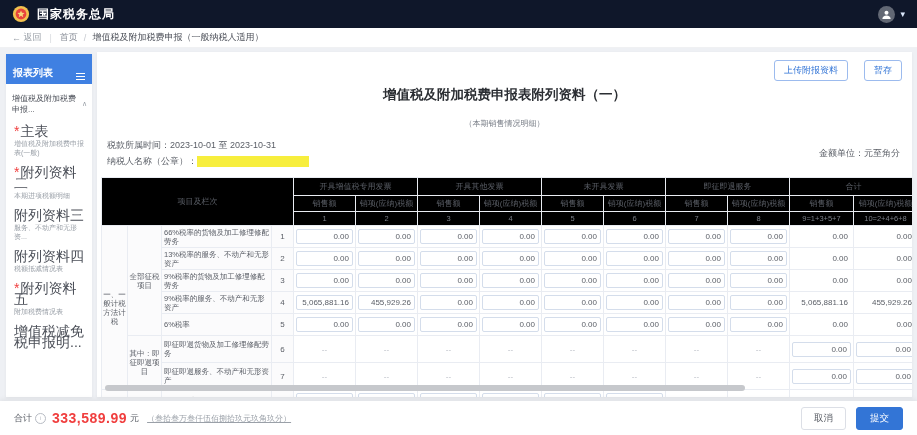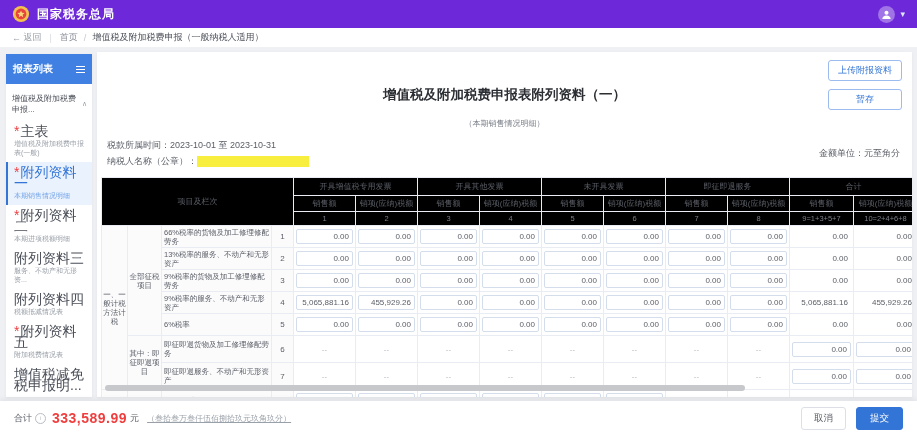--- a/index.html
+++ b/index.html
@@ -1,20 +1,20 @@
 <!DOCTYPE html>
 <html><head>
 <meta charset="utf-8">
 <style>
   html,body{margin:0;padding:0;}
   body{width:917px;height:435px;overflow:hidden;position:relative;background:#eef0f4;
        font-family:"Liberation Sans",sans-serif;color:#333;}
 
   
-  .topbar{position:absolute;top:0;left:0;right:0;height:28px;background:#6d28d9;
+  .topbar{position:absolute;top:0;left:0;right:0;height:28px;background:#0f172a;
           display:flex;align-items:center;padding:0 12px;box-sizing:border-box;z-index:30;}
   .logo{width:18px;height:18px;margin-right:7px;flex:none;}
   .brand{color:#fff;font-size:12px;font-weight:bold;letter-spacing:1px;}
   .topbar-spacer{flex:1;}
   .avatar{width:17px;height:17px;border-radius:50%;background:rgba(255,255,255,.35);
           display:flex;align-items:center;justify-content:center;margin-right:5px;}
   .user-caret{color:#dce8fb;font-size:9px;}
 
   
   .crumbbar{position:absolute;top:28px;left:0;right:0;height:20px;background:#fff;
@@ -22,39 +22,39 @@
             font-size:9px;color:#8a8f99;z-index:29;border-bottom:1px solid #f0f1f3;}
   .crumb-back{display:flex;align-items:center;cursor:pointer;color:#9aa0a8;}
   .crumb-sep{margin:0 8px;color:#d8dadf;}
   .crumb-home{color:#8a8f99;cursor:pointer;}
   .crumb-div{margin:0 6px;color:#c7cad0;}
   .crumb-cur{color:#4a4e57;}
 
   
   .sidebar{position:absolute;left:6px;top:54px;width:86px;bottom:38px;background:#fff;z-index:5;
            box-shadow:0 1px 3px rgba(0,0,0,.05);}
-  .side-head{height:30px;background:#3f80e2;color:#fff;display:flex;align-items:center;
-             justify-content:space-between;padding:12px 7px;box-sizing:border-box;}
+  .side-head{height:30px;background:#3f80e2;color:#fff;display:flex;align-items:flex-end;
+             justify-content:space-between;padding:4px 7px;box-sizing:border-box;}
   .side-head-title{font-size:10px;font-weight:bold;}
   .burger{width:9px;height:7px;background:linear-gradient(#fff 1px,transparent 1px,transparent 3px,#fff 3px,#fff 4px,transparent 4px,transparent 6px,#fff 6px);}
   .side-group{display:flex;align-items:center;justify-content:space-between;
               padding:9px 5px 6px 6px;font-size:8px;color:#4a4e57;}
   .side-caret{color:#9aa0a8;font-size:7px;}
   .side-item{padding:5px 4px 5px 6px;border-left:2px solid transparent;cursor:pointer;}
   .side-item.active{background:#eaf2fd;border-left-color:#3375d6;}
   .side-item-title{font-size:14px;color:#4a4e57;line-height:11px;}
   .side-item.active .side-item-title{color:#3375d6;}
   .side-item-sub{font-size:7px;color:#9aa0a8;line-height:9px;margin-top:2px;}
   .side-item.active .side-item-sub{color:#74a4e8;}
   .req{color:#f03e3e;margin-right:1px;}
 
   
   .card{position:absolute;left:97px;right:5px;top:52px;bottom:38px;background:#fff;
         overflow:hidden;box-shadow:0 1px 3px rgba(0,0,0,.05);}
-  .card-actions{position:absolute;top:8px;right:10px;display:flex;gap:8px;flex-direction:column;}
+  .card-actions{position:absolute;top:8px;right:10px;display:flex;gap:16px;}
   .btn-outline{background:#fff;border:1px solid #9cbbee;color:#3375d6;font-size:9px;
                padding:3px 9px;border-radius:3px;cursor:pointer;font-family:inherit;}
   .form-title{text-align:center;font-size:13.5px;font-weight:bold;color:#2b2e33;margin-top:34px;}
   .form-subtitle{text-align:center;font-size:8px;color:#7a7f88;margin-top:14px;}
   .meta{position:relative;margin-top:8px;padding:0 10px;height:36px;}
   .meta-line{font-size:9px;color:#5a5e66;line-height:16px;}
   .redact{display:inline-block;width:112px;height:11px;background:#f7ee3d;vertical-align:middle;}
   .unit-note{position:absolute;right:12px;top:10px;font-size:9px;color:#5a5e66;}
 
   
@@ -134,24 +134,20 @@
   </div>
   <div class="side-group">
     <span>增值税及附加税费申报...</span>
     <span class="side-caret">∧</span>
   </div>
   <div>
       <div class="side-item">
         <div class="side-item-title"><span class="req">*</span>主表</div>
         <div class="side-item-sub">增值税及附加税费申报表(一般)</div>
       </div>
-      <div class="side-item active">
-        <div class="side-item-title"><span class="req">*</span>附列资料一</div>
-        <div class="side-item-sub">本期销售情况明细</div>
-      </div>
       <div class="side-item">
         <div class="side-item-title"><span class="req">*</span>附列资料二</div>
         <div class="side-item-sub">本期进项税额明细</div>
       </div>
       <div class="side-item">
         <div class="side-item-title">附列资料三</div>
         <div class="side-item-sub">服务、不动产和无形资...</div>
       </div>
       <div class="side-item">
         <div class="side-item-title">附列资料四</div>

